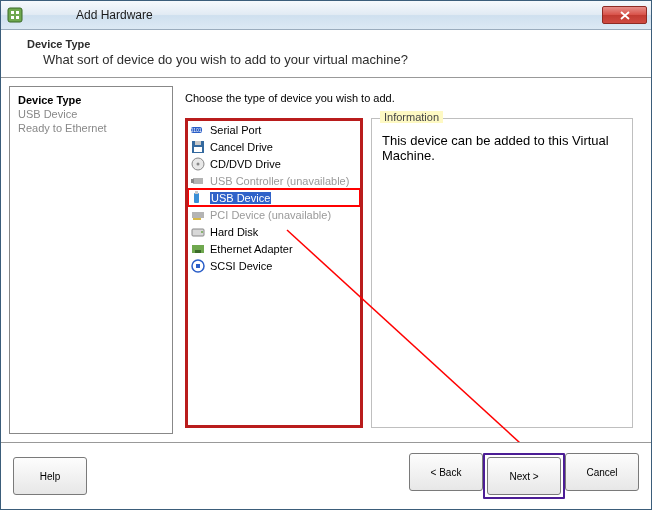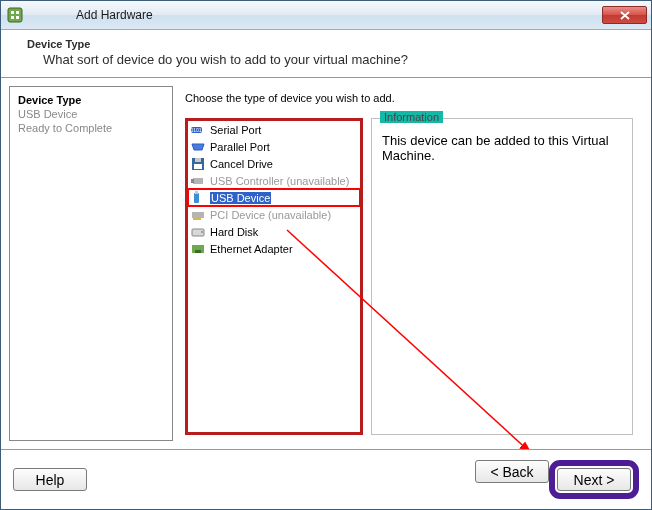--- a/index.html
+++ b/index.html
@@ -134,55 +134,55 @@
     flex: 1;
     position: relative;
     border: 1px solid #bfbfbf;
     padding: 14px 10px 10px 10px;
     min-height: 120px;
   }
   .info-box legend {
     position: absolute;
     top: -8px;
     left: 8px;
-    background: #14b8a6;
+    background: #fef9c3;
     padding: 0 4px;
     font-size: 11px;
     color: #444;
   }
   .info-text {
     font-size: 13px;
     color: #000;
   }
   .footer {
     border-top: 1px solid #999;
     padding: 10px 12px;
     display: flex;
     align-items: center;
   }
   .btn {
-    height: 23px;
+    height: 38px;
     min-width: 74px;
     background: linear-gradient(to bottom,#fdfdfd,#e7e7e7);
     border: 1px solid #7a7a7a;
     border-radius: 3px;
-    font-size: 14px;
+    font-size: 10px;
     font-family: inherit;
     padding: 8px 10px;
     color: #000;
     display: inline-flex;
     align-items: center;
     justify-content: center;
   }
   .footer .spacer { flex: 1; }
   .footer .right-btns { display: flex; align-items: flex-start;}
   .next-wrap {
-    border: 6px solid #4c1d95;
+    border: 2px solid #4c1d95;
     padding: 2px;
-    border-radius: 11px;
+    border-radius: 1px;
   }
   .arrow-overlay {
     position: absolute;
     pointer-events: none;
     left: 0; top: 0; width: 100%; height: 100%;
   }
 </style>
 </head>
 <body>
 
@@ -208,55 +208,56 @@
 
   <div class="header-area">
     <div class="h-title">Device Type</div>
     <div class="h-desc">What sort of device do you wish to add to your virtual machine?</div>
   </div>
 
   <div class="content">
     <div class="nav-panel">
       <div class="nav-item active">Device Type</div>
       <div class="nav-item">USB Device</div>
-      <div class="nav-item">Ready to Complete</div>
+      <div class="nav-item">Ready to Ethernet</div>
     </div>
 
     <div class="right-panel">
       <div class="prompt-text">Choose the type of device you wish to add.</div>
       <div class="right-body">
         <div class="device-list">
 
           <div class="list-row">
             <span class="ic">
                 <svg width="16" height="16">
                   <rect x="1" y="5" width="11" height="6" rx="2" fill="#2a5ec8"></rect>
                   <text x="6" y="10" font-size="5" fill="#fff" text-anchor="middle">0101</text>
                 </svg>
               </span>
             <span class="lbl">Serial Port</span>
           </div>
           <div class="list-row">
             <span class="ic">
                 <svg width="16" height="16">
-                  <path d="M2 5 h12 l-2 6 h-8 z" fill="#4a7cdc" stroke="#2a5ec8"></path>
-                </svg>
-              </span>
-            <span class="lbl">Parallel Port</span>
-          </div>
-          <div class="list-row">
-            <span class="ic">
-                <svg width="16" height="16">
                   <rect x="2" y="2" width="12" height="12" fill="#34699e"></rect>
                   <rect x="5" y="2" width="6" height="4" fill="#c9c9c9"></rect>
                   <rect x="4" y="8" width="8" height="5" fill="#fff"></rect>
                 </svg>
               </span>
             <span class="lbl">Cancel Drive</span>
           </div>
+          <div class="list-row">
+            <span class="ic">
+                <svg width="16" height="16">
+                  <circle cx="8" cy="8" r="6" fill="#e8e8e8" stroke="#888"></circle>
+                  <circle cx="8" cy="8" r="1.5" fill="#888"></circle>
+                </svg>
+              </span>
+            <span class="lbl">CD/DVD Drive</span>
+          </div>
           <div class="list-row unavail">
             <span class="ic">
                 <svg width="16" height="16">
                   <rect x="3" y="5" width="10" height="6" fill="#b4b4b4"></rect>
                   <rect x="1" y="6" width="3" height="4" fill="#888"></rect>
                 </svg>
               </span>
             <span class="lbl">USB Controller (unavailable)</span>
           </div>
           <div class="list-row selected highlighted">
@@ -287,20 +288,29 @@
             <span class="lbl">Hard Disk</span>
           </div>
           <div class="list-row">
             <span class="ic">
                 <svg width="16" height="16">
                   <rect x="2" y="4" width="12" height="8" fill="#6fa84f"></rect>
                   <rect x="5" y="9" width="6" height="3" fill="#3a6b29"></rect>
                 </svg>
               </span>
             <span class="lbl">Ethernet Adapter</span>
+          </div>
+          <div class="list-row">
+            <span class="ic">
+                <svg width="16" height="16">
+                  <circle cx="8" cy="8" r="6" fill="none" stroke="#2a5ec8" stroke-width="1.5"></circle>
+                  <rect x="6" y="6" width="4" height="4" fill="#2a5ec8"></rect>
+                </svg>
+              </span>
+            <span class="lbl">SCSI Device</span>
           </div>
 
         </div>
 
         <div class="info-box">
           <legend>Information</legend>
           <div class="info-text">This device can be added to this Virtual Machine.</div>
         </div>
       </div>
     </div>
@@ -316,16 +326,17 @@
   </div>
 
   <div class="footer">
     <button class="btn">Help</button>
     <span class="spacer"></span>
     <div class="right-btns">
       <button class="btn">&lt; Back</button>
       <span class="next-wrap">
         <button class="btn">Next &gt;</button>
       </span>
+      <button class="btn">Cancel</button>
     </div>
   </div>
 
 </div>
 
 </body></html>

